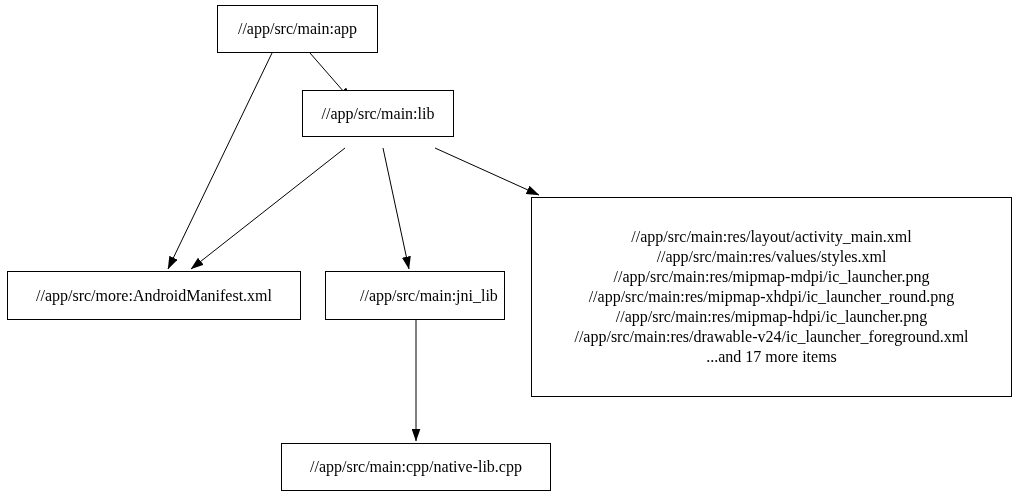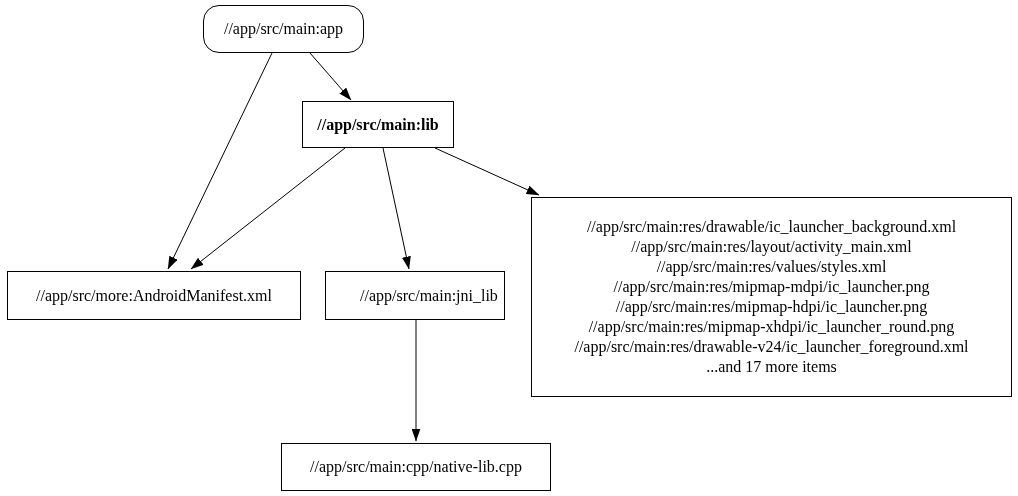--- a/index.html
+++ b/index.html
@@ -56,43 +56,42 @@
       </marker>
     </defs>
     <line x1="272" y1="53" x2="168" y2="269" stroke="#000000" stroke-width="1" marker-end="url(#arrow)"></line>
     <line x1="310" y1="53" x2="351" y2="100" stroke="#000000" stroke-width="1" marker-end="url(#arrow)"></line>
     <line x1="345" y1="148" x2="191" y2="269" stroke="#000000" stroke-width="1" marker-end="url(#arrow)"></line>
     <line x1="383" y1="148" x2="409" y2="269" stroke="#000000" stroke-width="1" marker-end="url(#arrow)"></line>
     <line x1="435" y1="148" x2="539" y2="195" stroke="#000000" stroke-width="1" marker-end="url(#arrow)"></line>
     <line x1="416" y1="320" x2="416" y2="441" stroke="#000000" stroke-width="1" marker-end="url(#arrow)"></line>
   </svg>
 
-  <div class="node" style="left:203px; top:5px; width:161px; height:48px;border-radius:16px;">
+  <div class="node" style="left:217px; top:5px; width:161px; height:48px;">
     <span>//app/src/main:app</span>
   </div>
 
-  <div class="node" style="left:302px; top:101px; width:152px; height:47px;font-weight:bold;">
+  <div class="node" style="left:302px; top:90px; width:152px; height:47px;">
     <span>//app/src/main:lib</span>
   </div>
 
   <div class="node" style="left:7px; top:271px; width:294px; height:49px;">
     <span>//app/src/more:AndroidManifest.xml</span>
   </div>
 
   <div class="node" style="left:325px; top:271px; width:180px; height:49px;padding-left:28px;">
     <span>//app/src/main:jni_lib</span>
   </div>
 
   <div class="node multiline" style="left:531px; top:197px; width:481px; height:200px;">
-    <div class="res-line">//app/src/main:res/drawable/ic_launcher_background.xml</div>
     <div class="res-line">//app/src/main:res/layout/activity_main.xml</div>
     <div class="res-line">//app/src/main:res/values/styles.xml</div>
     <div class="res-line">//app/src/main:res/mipmap-mdpi/ic_launcher.png</div>
+    <div class="res-line">//app/src/main:res/mipmap-xhdpi/ic_launcher_round.png</div>
     <div class="res-line">//app/src/main:res/mipmap-hdpi/ic_launcher.png</div>
-    <div class="res-line">//app/src/main:res/mipmap-xhdpi/ic_launcher_round.png</div>
     <div class="res-line">//app/src/main:res/drawable-v24/ic_launcher_foreground.xml</div>
     <div class="res-line">...and 17 more items</div>
   </div>
 
   <div class="node" style="left:281px; top:443px; width:270px; height:48px;">
     <span>//app/src/main:cpp/native-lib.cpp</span>
   </div>
 
 </div>
 

